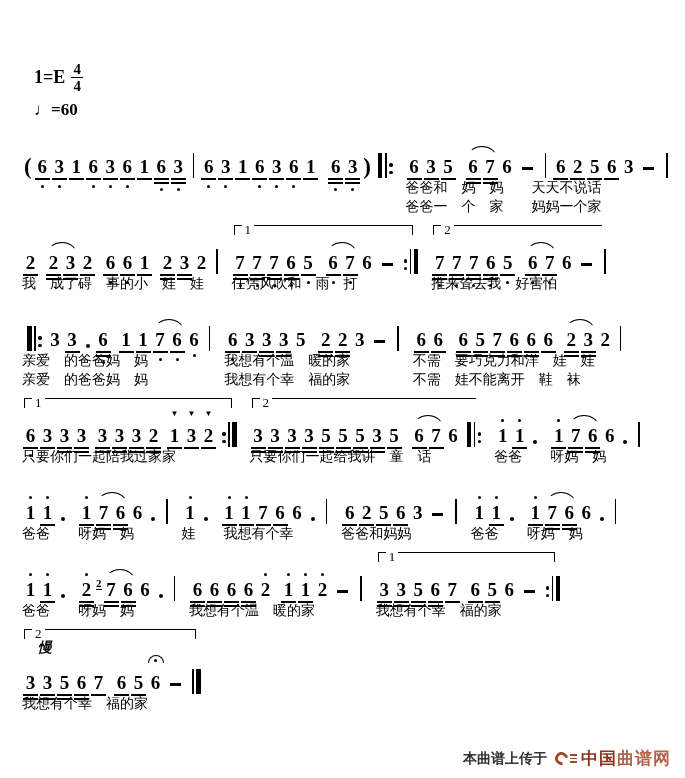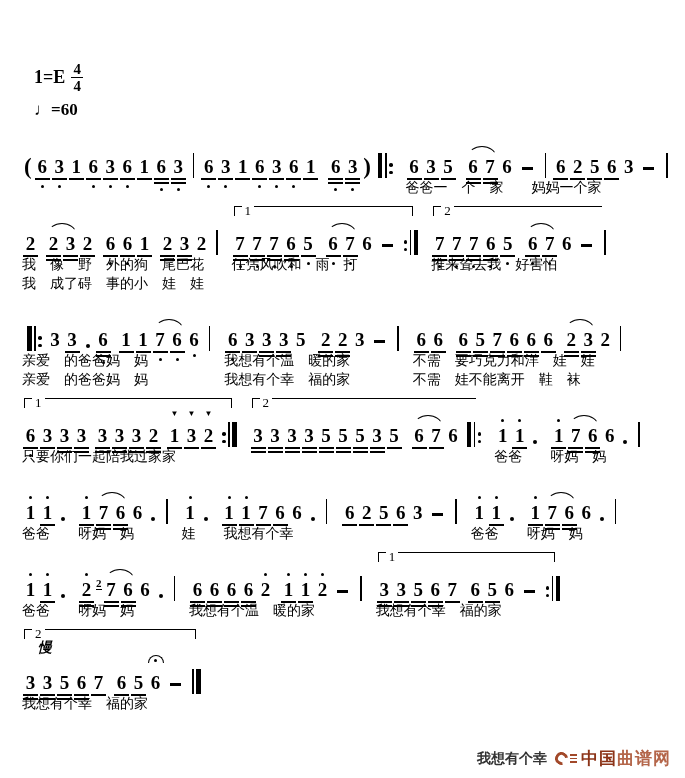--- a/index.html
+++ b/index.html
@@ -132,40 +132,40 @@
             <span class="note"><b class="num">6</b></span>
             <span class="dashn"></span>
             <span class="bar"></span>
             <span class="note"><b class="num">6</b><i class="ul" style="bottom: -2px;"></i></span>
             <span class="note"><b class="num">2</b><i class="ul" style="bottom: -2px;"></i></span>
             <span class="note"><b class="num">5</b><i class="ul" style="bottom: -2px;"></i></span>
             <span class="note"><b class="num">6</b><i class="ul" style="bottom: -2px;"></i></span>
             <span class="note"><b class="num">3</b></span>
             <span class="dashn"></span>
             <span class="bar"></span>
-          </div><div class="lyr">爸爸一　个　家　　妈妈一个家</div></div></div>
+          </div><div class="lyr">爸爸和　妈　妈　　天天不说话</div><div class="lyr">爸爸一　个　家　　妈妈一个家</div></div></div>
       <div class="line"><div class="seg"><div class="tokens">
             <span class="note"><b class="num">2</b><i class="ul" style="bottom: -2px;"></i></span>
             <span class="sp" style="width: 6px;"></span>
             <span class="slurgrp">
               <i class="slur"></i>
               <span class="note"><b class="num">2</b><i class="ul" style="bottom: -2px;"></i><i class="ul" style="bottom: -5.5px;"></i></span>
               <span class="note"><b class="num">3</b><i class="ul" style="bottom: -2px;"></i><i class="ul" style="bottom: -5.5px;"></i></span>
             </span>
             <span class="note"><b class="num">2</b><i class="ul" style="bottom: -2px;"></i></span>
             <span class="sp" style="width: 6px;"></span>
             <span class="note"><b class="num">6</b><i class="ul" style="bottom: -2px;"></i><i class="lod" style="bottom: -9.5px;"></i></span>
             <span class="note"><b class="num">6</b><i class="ul" style="bottom: -2px;"></i><i class="lod" style="bottom: -9.5px;"></i></span>
             <span class="note"><b class="num">1</b><i class="ul" style="bottom: -2px;"></i></span>
             <span class="sp" style="width: 6px;"></span>
             <span class="note"><b class="num">2</b><i class="ul" style="bottom: -2px;"></i><i class="ul" style="bottom: -5.5px;"></i></span>
             <span class="note"><b class="num">3</b><i class="ul" style="bottom: -2px;"></i><i class="ul" style="bottom: -5.5px;"></i></span>
             <span class="note"><b class="num">2</b></span>
             <span class="bar"></span>
-          </div><div class="lyr">我　像　野　外的狗　尾巴花</div><div class="lyr">我　成了碍　事的小　娃　娃</div></div><div class="seg"><i class="vband closed">
+          </div><div class="lyr">我　成了碍　事的小　娃　娃</div></div><div class="seg"><i class="vband closed">
             <i class="vlabel">1</i>
           </i><div class="tokens">
             <span class="note"><b class="num">7</b><i class="ul" style="bottom: -2px;"></i><i class="ul" style="bottom: -5.5px;"></i><i class="lod" style="bottom: -13px;"></i></span>
             <span class="note"><b class="num">7</b><i class="ul" style="bottom: -2px;"></i><i class="ul" style="bottom: -5.5px;"></i><i class="lod" style="bottom: -13px;"></i></span>
             <span class="note"><b class="num">7</b><i class="ul" style="bottom: -2px;"></i><i class="ul" style="bottom: -5.5px;"></i><i class="lod" style="bottom: -13px;"></i></span>
             <span class="note"><b class="num">6</b><i class="ul" style="bottom: -2px;"></i><i class="ul" style="bottom: -5.5px;"></i><i class="lod" style="bottom: -13px;"></i></span>
             <span class="note"><b class="num">5</b><i class="ul" style="bottom: -2px;"></i><i class="lod" style="bottom: -9.5px;"></i></span>
             <span class="sp" style="width: 8px;"></span>
             <span class="slurgrp">
               <i class="slur"></i>
@@ -298,21 +298,21 @@
             </span>
             <span class="note"><b class="num">6</b></span>
             <span class="rgrp">
               <i class="bthick"></i>
               <i class="bthin"></i>
               <span class="rcolon">
                 <b></b>
                 <b></b>
               </span>
             </span>
-          </div></div><div class="seg"><div class="tokens">
+          </div><div class="lyr">只要你们一起给我讲　童　话</div></div><div class="seg"><div class="tokens">
             <span class="note"><i class="hid"></i><b class="num">1</b></span>
             <span class="note"><i class="hid"></i><b class="num">1</b><i class="ul" style="bottom: -2px;"></i></span>
             <span class="rdot"></span>
             <span class="sp" style="width: 8px;"></span>
             <span class="note"><i class="hid"></i><b class="num">1</b><i class="ul" style="bottom: -2px;"></i></span>
             <span class="slurgrp">
               <i class="slur"></i>
               <span class="note"><b class="num">7</b><i class="ul" style="bottom: -2px;"></i><i class="ul" style="bottom: -5.5px;"></i></span>
               <span class="note"><b class="num">6</b><i class="ul" style="bottom: -2px;"></i><i class="ul" style="bottom: -5.5px;"></i></span>
             </span>
@@ -346,21 +346,21 @@
             <span class="rdot"></span>
             <span class="bar"></span>
           </div><div class="lyr">娃　　我想有个幸</div></div><div class="seg"><div class="tokens">
             <span class="note"><b class="num">6</b><i class="ul" style="bottom: -2px;"></i></span>
             <span class="note"><b class="num">2</b><i class="ul" style="bottom: -2px;"></i></span>
             <span class="note"><b class="num">5</b><i class="ul" style="bottom: -2px;"></i></span>
             <span class="note"><b class="num">6</b><i class="ul" style="bottom: -2px;"></i></span>
             <span class="note"><b class="num">3</b></span>
             <span class="dashn"></span>
             <span class="bar"></span>
-          </div></div><div class="seg"><div class="tokens">
+          </div><div class="lyr">爸爸和妈妈</div></div><div class="seg"><div class="tokens">
             <span class="note"><i class="hid"></i><b class="num">1</b></span>
             <span class="note"><i class="hid"></i><b class="num">1</b><i class="ul" style="bottom: -2px;"></i></span>
             <span class="rdot"></span>
             <span class="sp" style="width: 8px;"></span>
             <span class="note"><i class="hid"></i><b class="num">1</b><i class="ul" style="bottom: -2px;"></i></span>
             <span class="slurgrp">
               <i class="slur"></i>
               <span class="note"><b class="num">7</b><i class="ul" style="bottom: -2px;"></i><i class="ul" style="bottom: -5.5px;"></i></span>
               <span class="note"><b class="num">6</b><i class="ul" style="bottom: -2px;"></i><i class="ul" style="bottom: -5.5px;"></i></span>
             </span>
@@ -431,21 +431,21 @@
             <span class="note"><i class="fer"></i><b class="num">6</b></span>
             <span class="dashn"></span>
             <span class="rgrp">
               <i class="bthin"></i>
               <i class="bthick"></i>
             </span>
           </div><div class="lyr">我想有个幸　福的家</div></div></div>
     </div>
 
   <div id="footer">
-    <span class="uploaded">我想有个幸</span>
+    <span class="uploaded">本曲谱上传于</span>
     <span class="logo-c"></span>
     <span class="logo-lines">
         <i></i>
         <i></i>
         <i></i>
       </span>
     <span class="site-cn">中国</span>
     <span class="site-rest">曲谱网</span>
   </div>
 </div>

